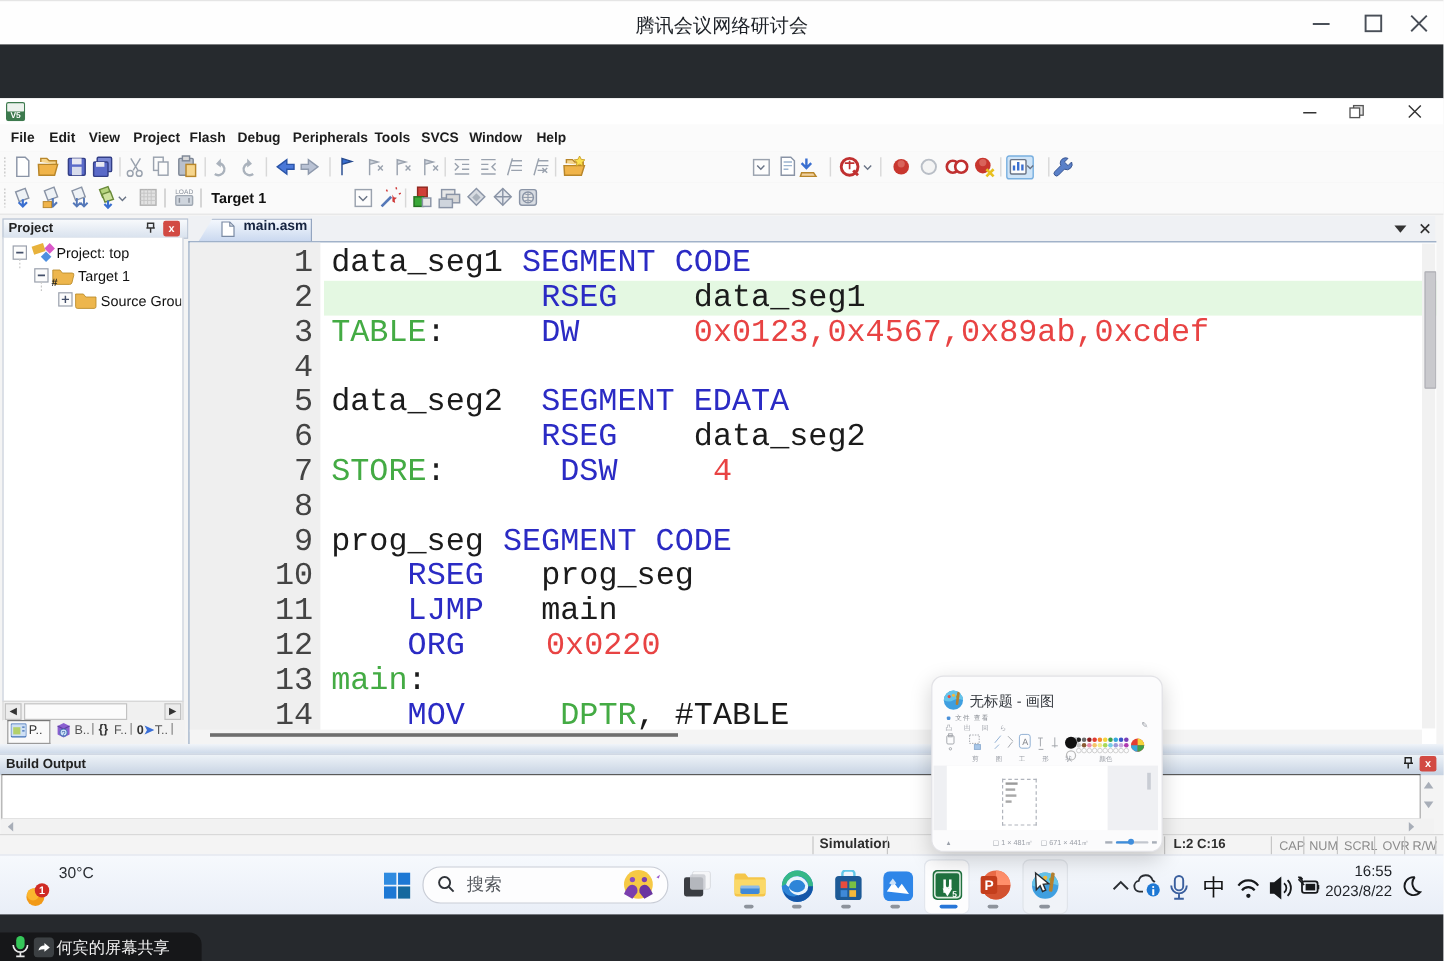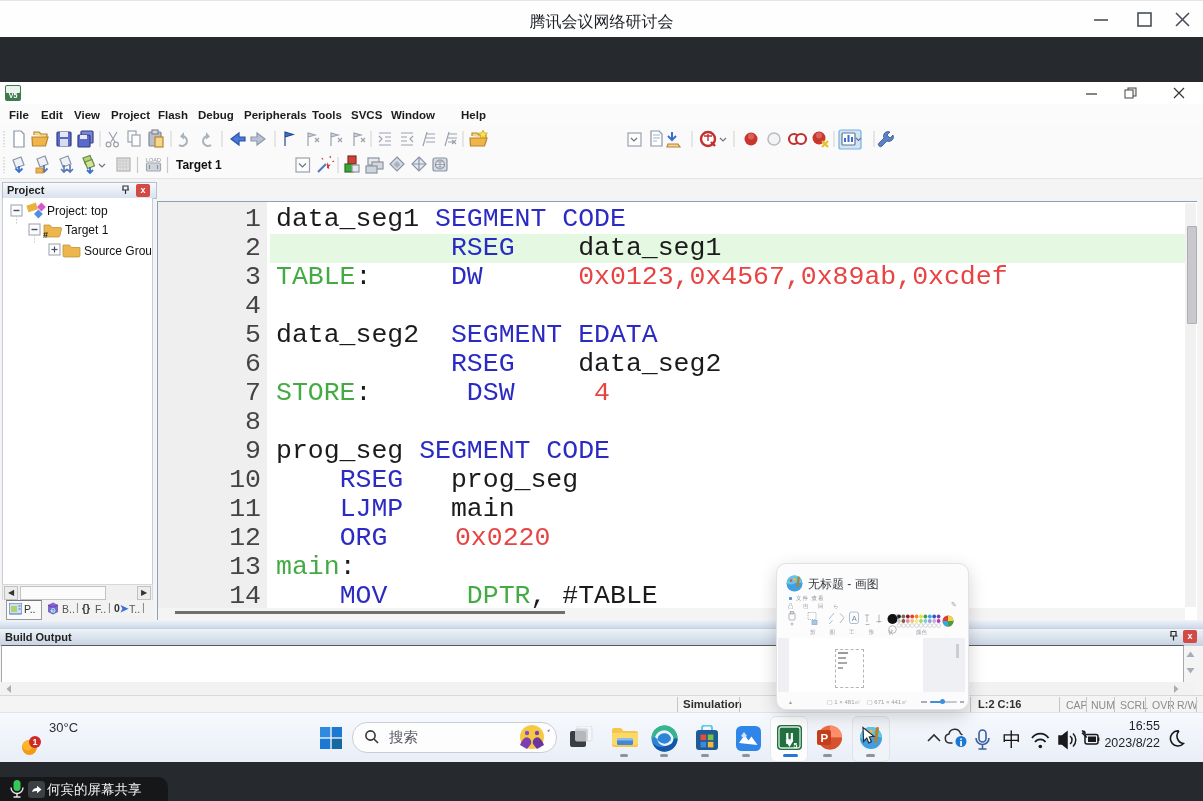--- a/index.html
+++ b/index.html
@@ -81,21 +81,21 @@
     <span class="mi" style="left:9px">File</span>
       <span class="mi" style="left:41px">Edit</span>
     <span class="mi" style="left:74px">View</span>
       <span class="mi" style="left:111px">Project</span>
     <span class="mi" style="left:158px">Flash</span>
       <span class="mi" style="left:198px">Debug</span>
     <span class="mi" style="left:244px">Peripherals</span>
       <span class="mi" style="left:312px">Tools</span>
     <span class="mi" style="left:351px">SVCS</span>
       <span class="mi" style="left:391px">Window</span>
-    <span class="mi" style="left:461px">Help</span>
+    <span class="mi" style="left:447px">Help</span>
   </div>
   <div class="abs" id="tb1">
     <svg class="abs" style="left:0;top:0" width="920" height="26" viewBox="0 0 920 26">
       <g stroke-width="1.2" fill="none">
         <line x1="4" y1="5" x2="4" y2="21" stroke="#c9c9c9" stroke-dasharray="1.5,1.5"></line>
 
         <path d="M14 5 h7 l3 3 v13 h-10 z" fill="#fff" stroke="#8a94a6"></path>
 
         <path d="M34 9 v-3 h5 l2 2 h6 v3" fill="#f6d58c" stroke="#b8862a"></path>
         <path d="M32 11 h16 l-2.5 9 h-13 z" fill="#f0b44a" stroke="#b8862a"></path>
@@ -300,20 +300,32 @@
       <span class="abs" style="left:74px;top:1px;color:#777">|</span>
       <span class="abs" style="left:80px;top:2px;font-weight:bold;color:#333">{}</span>
       <span class="abs" style="left:93px;top:3px;color:#555">F..</span>
       <span class="abs" style="left:106px;top:1px;color:#777">|</span>
       <span class="abs" style="left:112px;top:2px;font-weight:bold;color:#333">0<span style="color:#3a6fd8">➤</span></span>
       <span class="abs" style="left:127px;top:3px;color:#555">T..</span>
       <span class="abs" style="left:140px;top:1px;color:#777">|</span>
     </div>
   </div>
 
+  <div class="abs" id="edtabs">
+    <div class="abs" id="edtab"></div>
+    <svg class="abs" style="left:27px;top:4px" width="12" height="14" viewBox="0 0 12 14">
+      <path d="M1 1 h6.5 l3.5 3.5 V13 H1 z" fill="#fff" stroke="#7a8aa4" stroke-width="1"></path>
+      <path d="M7.5 1 v3.5 H11" fill="none" stroke="#7a8aa4" stroke-width="1"></path>
+    </svg>
+    <div class="abs" id="edtabtext">main.asm</div>
+    <svg class="abs" style="left:1003px;top:5px" width="34" height="12" viewBox="0 0 34 12">
+      <path d="M2 3 L7 9 L12 3 Z" fill="#333"></path>
+      <path d="M24 2 L31 9 M31 2 L24 9" stroke="#333" stroke-width="1.4"></path>
+    </svg>
+  </div>
   <div class="abs" id="edbox">
     <div class="abs" id="lnums">1
 2
 3
 4
 5
 6
 7
 8
 9

